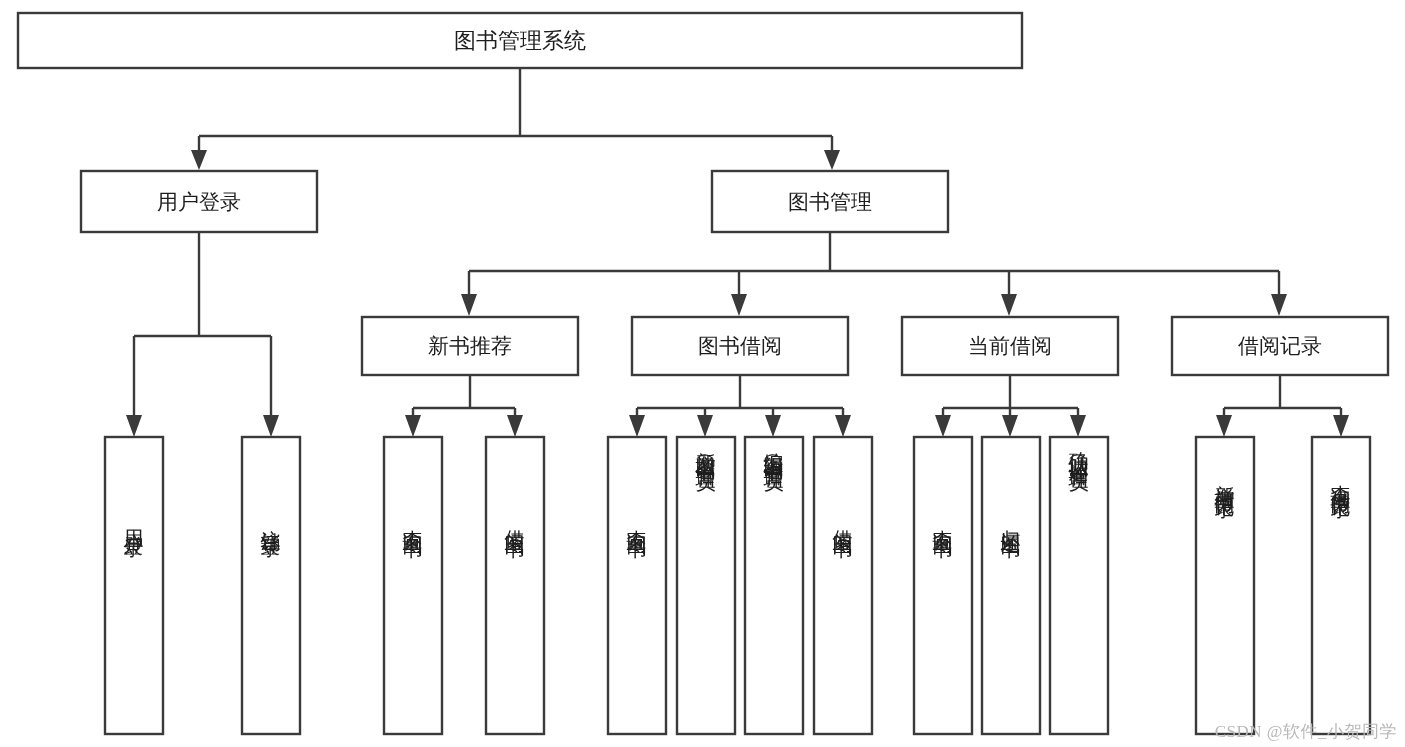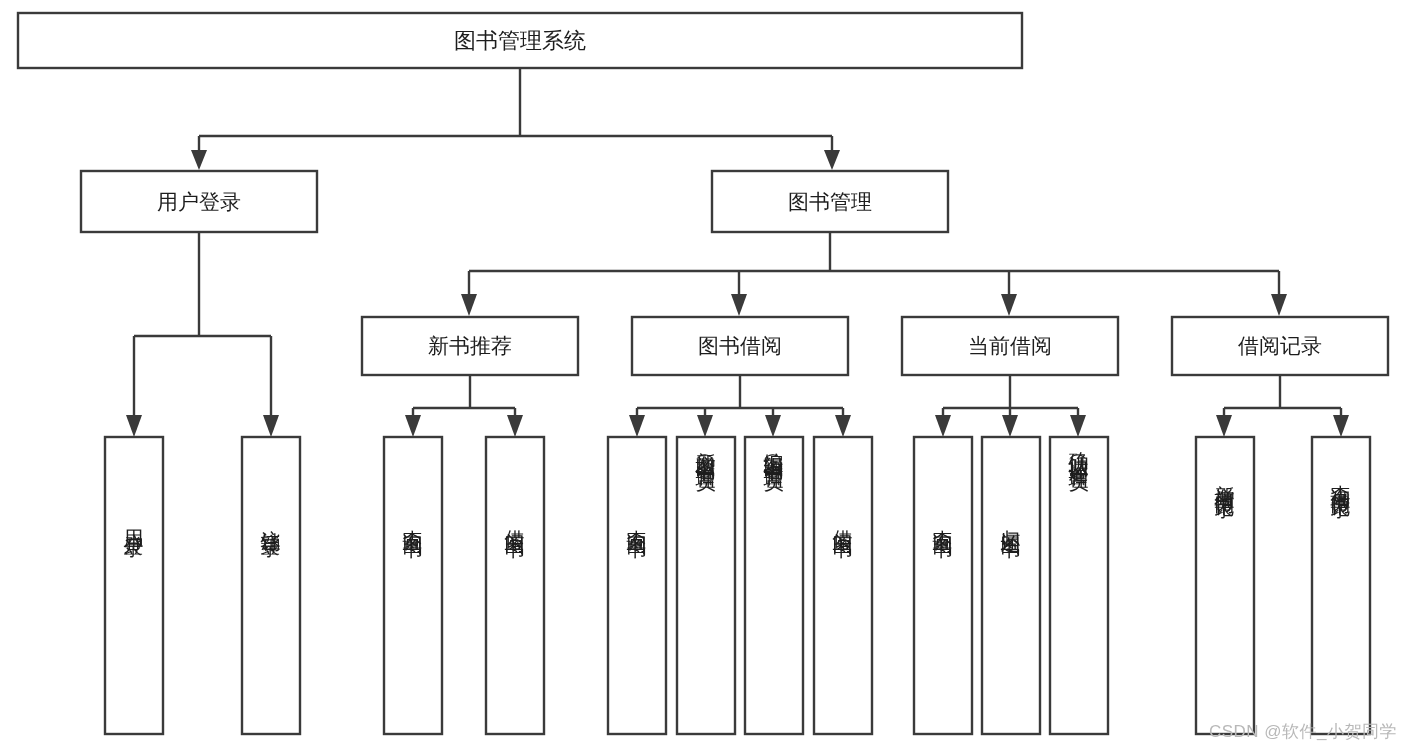--- a/index.html
+++ b/index.html
@@ -63,21 +63,21 @@
     writing-mode: vertical-rl;
     text-orientation: upright;
     text-anchor: middle;
     letter-spacing: 3px;
     white-space: pre;
   }
   .watermark {
     position: absolute;
     right: 8px;
     bottom: 4px;
-    font-family: Liberation Sans, sans-serif;
+    font-family: Liberation Serif, serif;
     font-size: 17px;
     color: #b8b8b8;
     letter-spacing: 0.5px;
     user-select: none;
     pointer-events: none;
     white-space: nowrap;
   }
 </style>
 </head>
 <body>

